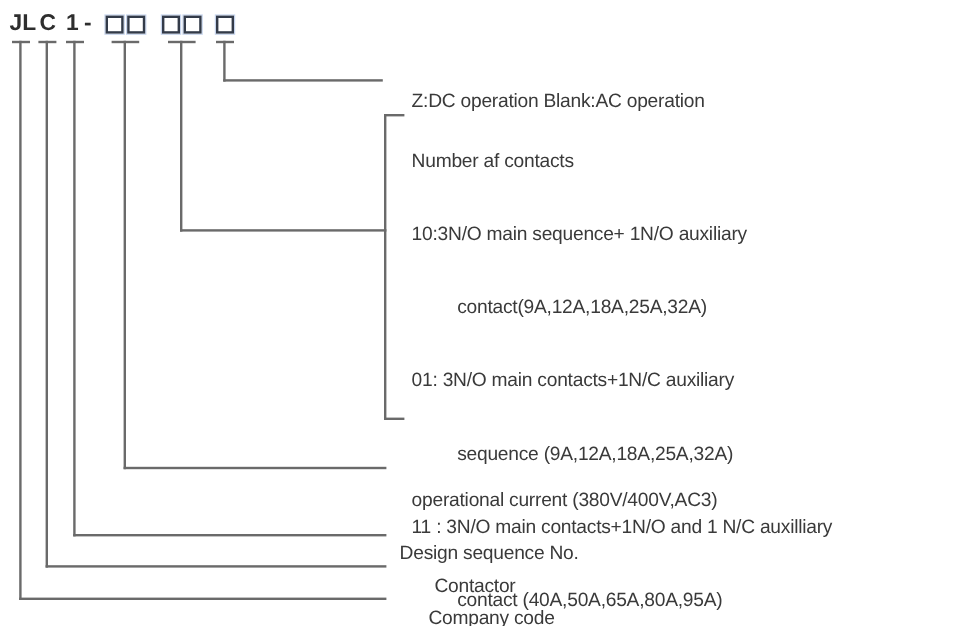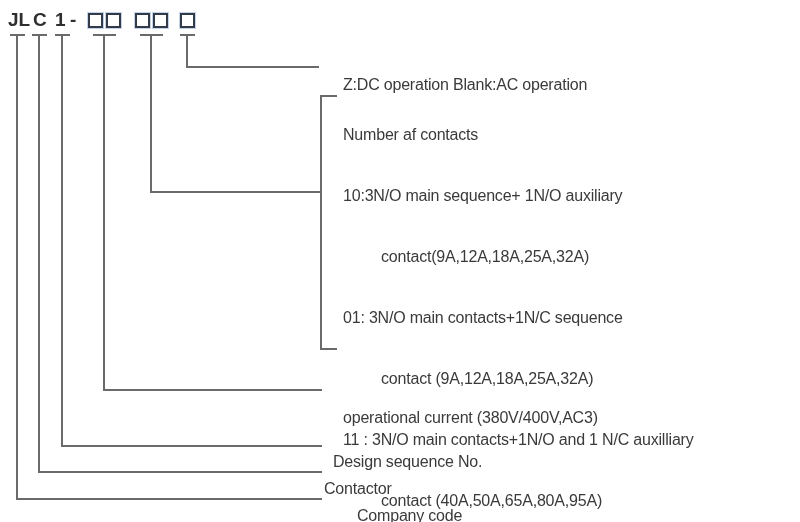--- a/index.html
+++ b/index.html
@@ -79,31 +79,31 @@
   <div class="abs vline" style="left:320px;top:95px;height:255px;"></div>
   <div class="abs hline" style="left:320px;top:95px;width:17px;"></div>
   <div class="abs hline" style="left:320px;top:348px;width:17px;"></div>
 
   <div class="abs lbl" style="left:343px;top:60px;">Z:DC operation Blank:AC operation</div>
 
   <div class="abs opts" style="left:343px;top:86px;">
     <div class="opt">Number af contacts</div>
     <div class="opt">10:3N/O main sequence+ 1N/O auxiliary</div>
     <div class="opt indent">contact(9A,12A,18A,25A,32A)</div>
-    <div class="opt">01: 3N/O main contacts+1N/C sequence</div>
-    <div class="opt indent">contact (9A,12A,18A,25A,32A)</div>
+    <div class="opt">01: 3N/O main contacts+1N/C auxiliary</div>
+    <div class="opt indent">sequence (9A,12A,18A,25A,32A)</div>
     <div class="opt">11 : 3N/O main contacts+1N/O and 1 N/C auxilliary</div>
     <div class="opt indent">contact (40A,50A,65A,80A,95A)</div>
     
     
     
     
   </div>
 
   <div class="abs opts spec" style="left:343px;top:369px;">
     <div class="opt">operational current (380V/400V,AC3)</div>
   </div>
 
   <div class="abs lbl" style="left:333px;top:437px;">Design sequence No.</div>
-  <div class="abs lbl" style="left:324px;top:464px;">Contactor</div>
+  <div class="abs lbl" style="left:362px;top:464px;">Contactor</div>
   <div class="abs lbl" style="left:357px;top:491px;">Company code</div>
 
 </div>
 
 </body></html>

